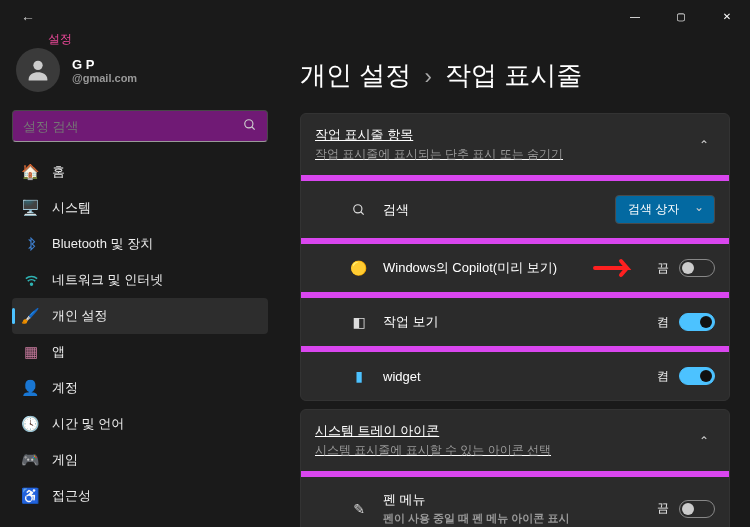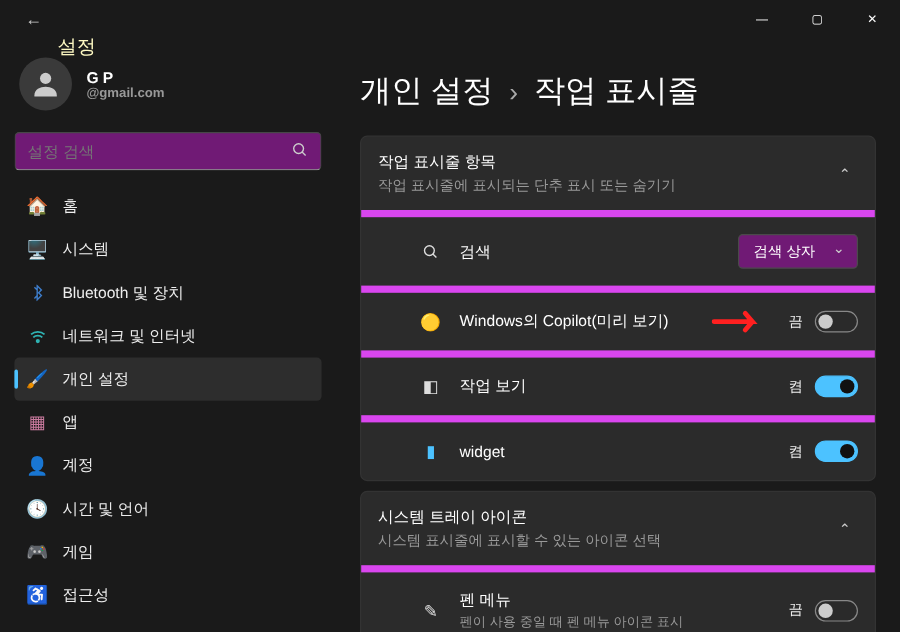--- a/index.html
+++ b/index.html
@@ -10,21 +10,21 @@
   font-family: "Segoe UI", "Malgun Gothic", sans-serif;
   font-size: 13px;
   overflow: hidden;
 }
 .titlebar {
   height: 32px;
   display: flex; align-items: center;
   padding-left: 16px;
 }
 .titlebar .back { color: #ccc; font-size: 14px; width: 24px; height: 24px; display: flex; align-items: center; justify-content: center; }
-.titlebar .title { color: #fef9c3; font-size: 16px; margin-left: 8px; margin-top: 47px; }
+.titlebar .title { color: #ec4899; font-size: 12px; margin-left: 8px; margin-top: 47px; }
 .titlebar .ctrls { margin-left: auto; display: flex; }
 .titlebar .ctrls div { width: 46px; height: 32px; display: flex; align-items: center; justify-content: center; color: #fff; font-size: 10px; }
 .app { display: flex; height: 495px; }
 .sidebar { width: 280px; padding: 8px 12px; }
 .profile { display: flex; align-items: center; gap: 12px; padding: 8px 4px 12px; }
 .avatar {
   width: 44px; height: 44px; border-radius: 50%;
   background: #3a3a3a; display: flex; align-items: center; justify-content: center;
 }
 .avatar svg { width: 28px; height: 28px; fill: #ccc; }
@@ -55,35 +55,35 @@
 .nav .icn { width: 18px; height: 18px; display: flex; align-items: center; justify-content: center; font-size: 15px; }
 
 .main { flex: 1; padding: 16px 20px 0 20px; overflow: hidden; }
 .breadcrumb { font-size: 26px; font-weight: 400; margin: 10px 0 20px; }
 .breadcrumb .sep { color: #aaa; margin: 0 6px; font-size: 22px; }
 .card {
   background: #2b2b2b; border: 1px solid #333; border-radius: 6px;
   margin-bottom: 8px;
 }
 .card-head { display: flex; align-items: center; padding: 12px 14px; }
-.card-head .txt { flex: 1; }
+.card-head .txt { flex: 1; text-decoration: underline; }
 .card-head .ttl { font-size: 13px; color: #fff; }
 .card-head .sub { font-size: 12px; color: #999; margin-top: 2px; }
 .chev { color: #ccc; font-size: 12px; padding: 6px; }
 .row {
   display: flex; align-items: center; padding: 14px 14px 14px 48px;
   border-top: 6px solid #d946ef;
 }
 .row .ricn { width: 20px; height: 20px; display: flex; align-items: center; justify-content: center; margin-right: 14px; font-size: 14px; color: #ddd; }
 .row .rtxt { flex: 1; font-size: 13px; }
-.row .rsub { font-size: 11px; color: #999; margin-top: 2px; }
+.row .rsub { font-size: 11px; color: #999; margin-top: 2px; font-weight: bold; }
 .ctrl { display: flex; align-items: center; gap: 10px; }
 .ctrl .lbl { font-size: 12px; color: #eee; }
 .dropdown {
-  background: #701a75; border: 1px solid #4a4a4a; border-radius: 4px;
+  background: #0369a1; border: 1px solid #4a4a4a; border-radius: 4px;
   padding: 5px 28px 5px 12px; font-size: 12px; color: #fff;
   position: relative; min-width: 100px; text-align: left;
 }
 .dropdown::after { content: "⌄"; position: absolute; right: 10px; top: 4px; color: #ccc; }
 .toggle {
   width: 36px; height: 18px; border-radius: 10px; border: 1px solid #888;
   background: #2a2a2a; position: relative;
 }
 .toggle::after {
   content: ""; width: 12px; height: 12px; border-radius: 50%;

